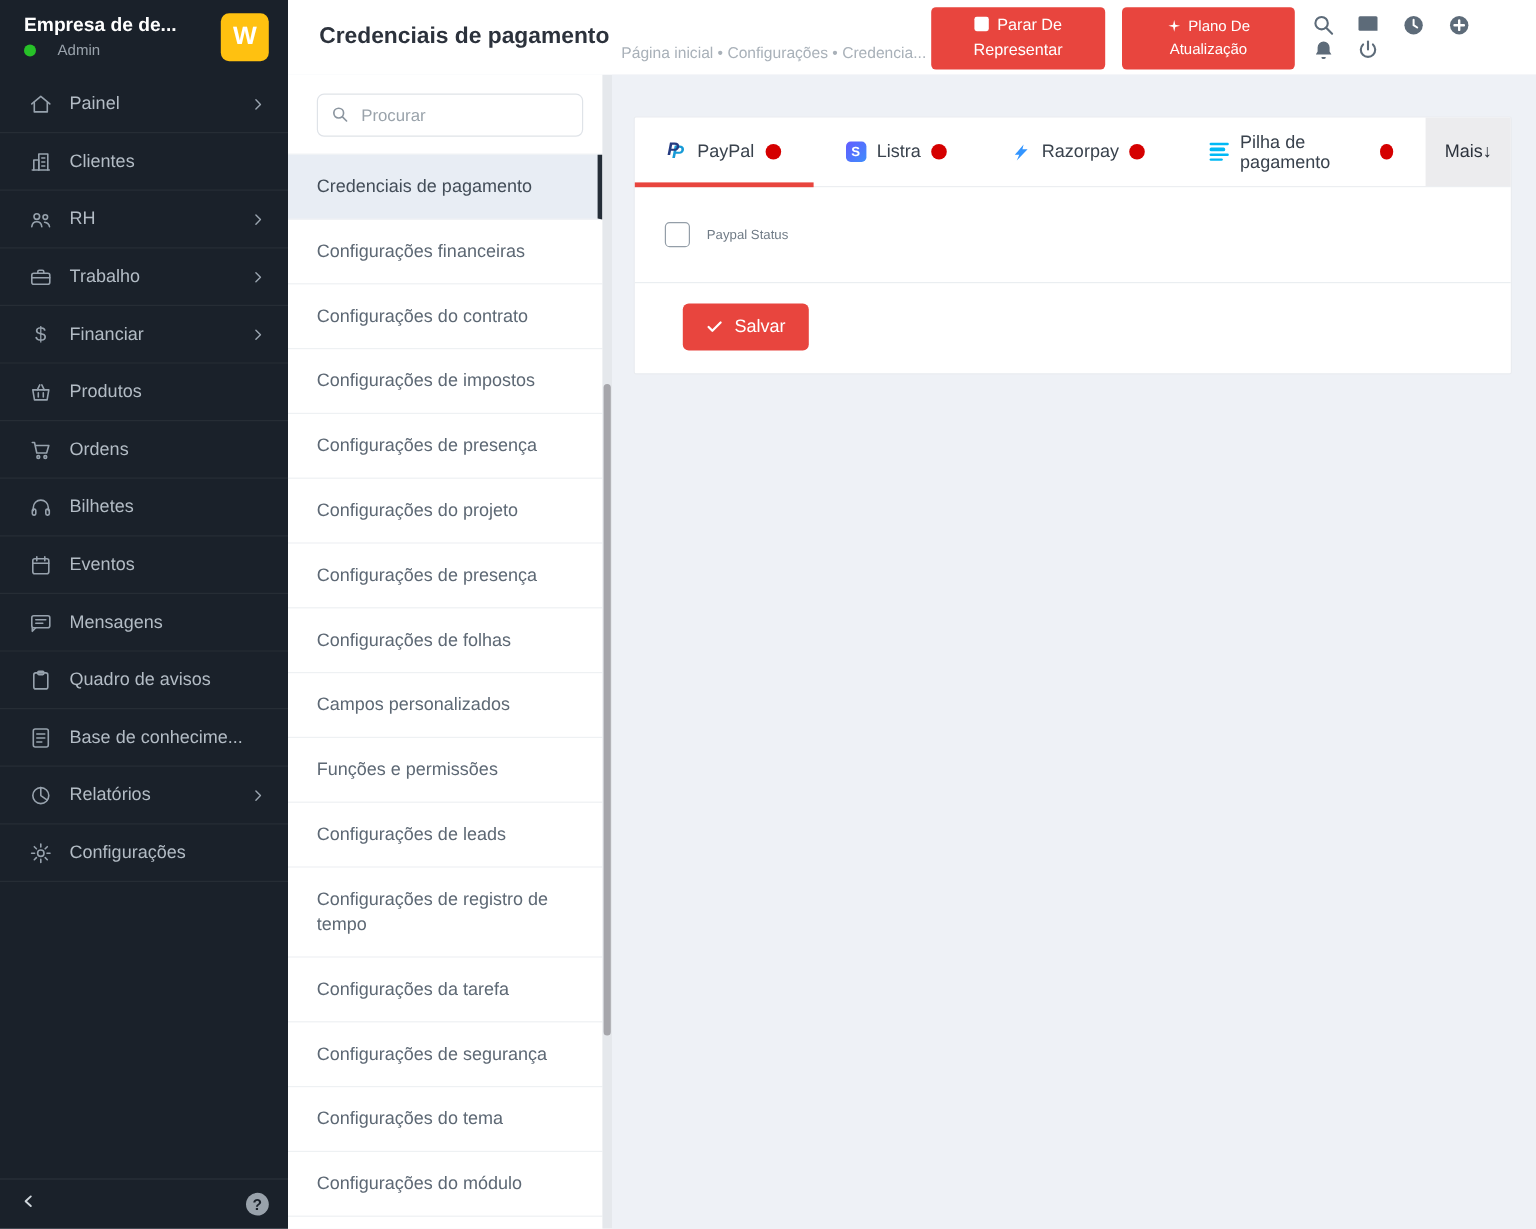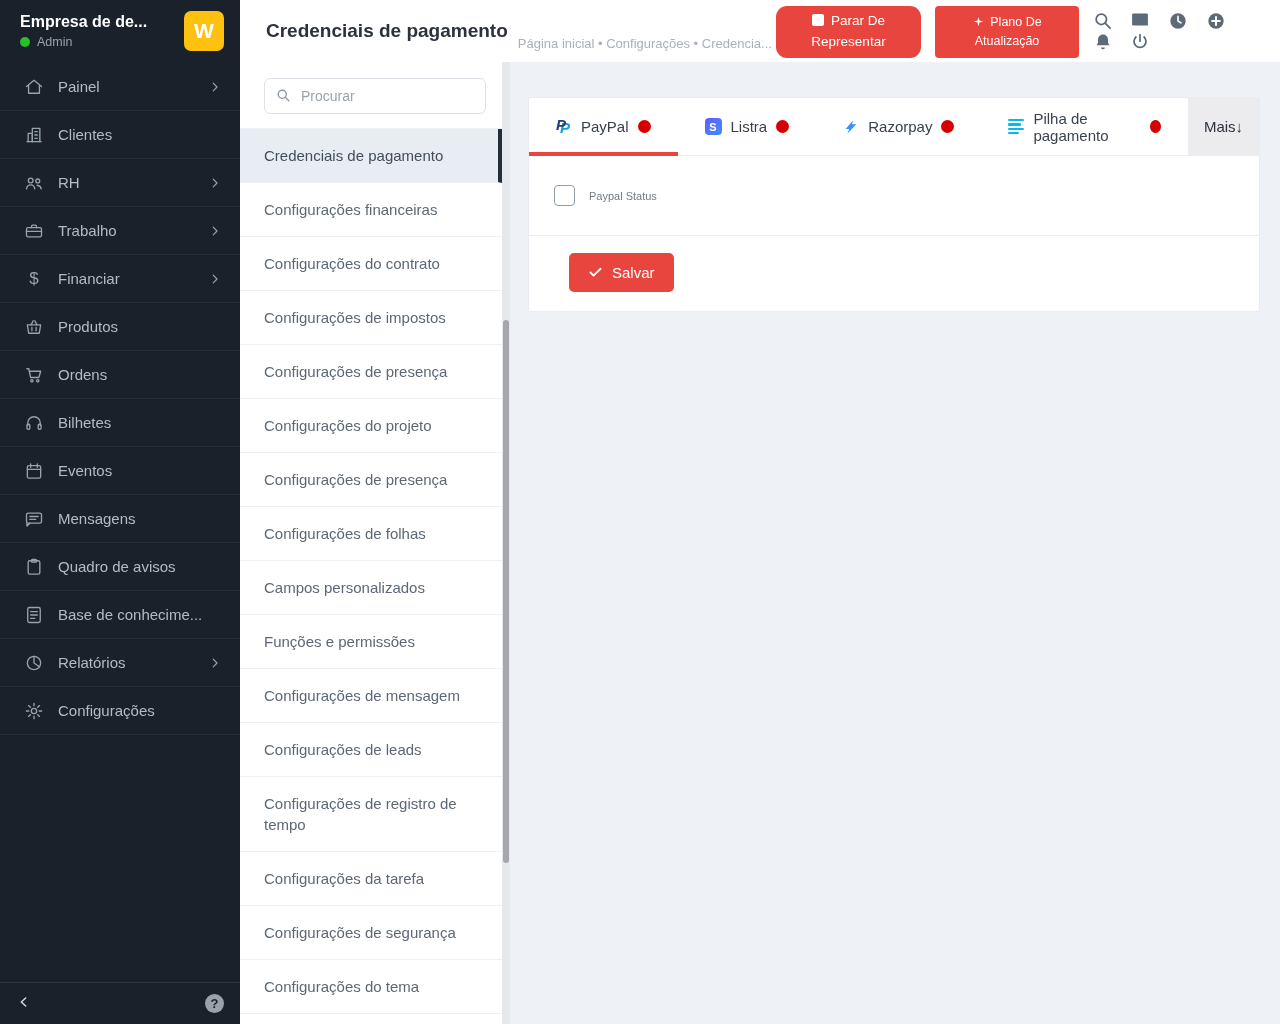--- a/index.html
+++ b/index.html
@@ -3,21 +3,21 @@
 <meta charset="utf-8">
 <style>
   * { margin:0; padding:0; box-sizing:border-box; }
   html,body { width:1280px; height:1024px; overflow:hidden; font-family:"Liberation Sans", sans-serif; background:#eef1f6; }
 
   
   .sidebar { position:absolute; left:0; top:0; width:240px; height:1024px; background:#1a212a; z-index:5; }
   .side-head { height:62px; display:flex; align-items:center; justify-content:space-between; padding:0 16px 0 20px; }
   .company { min-width:0; }
   .company-name { color:#fff; font-size:16px; font-weight:bold; white-space:nowrap; }
-  .company-role { display:flex; align-items:center; gap:7px; margin-top:4px; }
+  .company-role { display:flex; align-items:center; gap:18px; margin-top:4px; }
   .dot-green { width:10px; height:10px; border-radius:50%; background:#27c128; }
   .role-text { color:#99a2ab; font-size:12.5px; }
   .logo-box { width:40px; height:40px; border-radius:7px; background:#ffc110; color:#fff; font-weight:bold; font-size:21px; display:flex; align-items:center; justify-content:center; flex:none; }
   .nav { position:absolute; top:63px; left:0; right:0; }
   .nav-item { height:48px; display:flex; align-items:center; padding:0 18px 0 24px; border-bottom:1px solid rgba(255,255,255,.055); color:#b3bcc5; cursor:pointer; }
   .nav-icon { width:20px; height:20px; color:#97a2ad; flex:none; display:flex; align-items:center; justify-content:center; }
   .nav-icon svg { width:20px; height:20px; fill:none; stroke:currentColor; stroke-width:1.6; stroke-linecap:round; stroke-linejoin:round; }
   .dollar-glyph { font-size:17px; color:#97a2ad; font-weight:400; }
   .nav-label { margin-left:14px; font-size:15px; flex:1; white-space:nowrap; overflow:hidden; }
   .nav-chev { width:14px; height:14px; color:#9aa5b0; }
@@ -25,21 +25,21 @@
   .side-footer { position:absolute; bottom:0; left:0; right:0; height:42px; border-top:1px solid rgba(255,255,255,.09); display:flex; align-items:center; justify-content:space-between; padding:0 16px; }
   .collapse-icon svg { width:16px; height:16px; fill:none; stroke:#cfd6dc; stroke-width:2.4; stroke-linecap:round; stroke-linejoin:round; }
   .help-circle { width:19px; height:19px; border-radius:50%; background:#99a2ab; color:#1a212a; font-size:13px; font-weight:bold; display:flex; align-items:center; justify-content:center; }
 
   
   .topbar { position:absolute; left:240px; top:0; width:1040px; height:62px; background:#fff; z-index:4; }
   .title-wrap { position:absolute; left:26px; top:0; height:62px; display:flex; align-items:center; gap:10px; }
   .page-title { font-size:19px; font-weight:bold; color:#2c323c; white-space:nowrap; }
   .breadcrumb { font-size:13px; color:#a9b1b9; white-space:nowrap;margin-top:24px; }
   .btn-red { position:absolute; top:6px; height:52px; background:#e8453e; border:none; border-radius:4px; color:#fff; font-family:inherit; font-size:13.5px; line-height:1.55; text-align:center; cursor:pointer; padding:4px 10px; }
-  .btn-stop { left:536px; width:145px;border-radius:11px; }
+  .btn-stop { left:536px; width:145px; }
   .btn-plan { left:695px; width:144px; font-size:12.5px; }
   .stop-sq { display:inline-block; width:12px; height:12px; background:#fff; border-radius:2px; vertical-align:-1px; margin-right:7px; }
   .spark { display:inline-block; width:13px; height:13px; vertical-align:-2px; margin-right:5px; }
   .spark svg { width:13px; height:13px; fill:#fff; }
   .top-icons { position:absolute; left:845px; top:0; width:195px; height:62px; }
   .tico { position:absolute; width:20px; height:20px; color:#5d6b79; cursor:pointer; }
   .tico svg { width:20px; height:20px; }
   .tico.stroke svg { fill:none; stroke:currentColor; stroke-width:2.1; stroke-linecap:round; stroke-linejoin:round; }
   .tico.fill svg { fill:currentColor; stroke:none; }
 
@@ -300,21 +300,20 @@
     <div class="set-item active">Credenciais de pagamento</div>
     <div class="set-item">Configurações financeiras</div>
     <div class="set-item">Configurações do contrato</div>
     <div class="set-item">Configurações de impostos</div>
     <div class="set-item">Configurações de presença</div>
     <div class="set-item">Configurações do projeto</div>
     <div class="set-item">Configurações de presença</div>
     <div class="set-item">Configurações de folhas</div>
     <div class="set-item">Campos personalizados</div>
     <div class="set-item">Funções e permissões</div>
-    <div class="set-item">Configurações de mensagem</div>
     <div class="set-item">Configurações de leads</div>
     <div class="set-item">Configurações de registro de tempo</div>
     <div class="set-item">Configurações da tarefa</div>
     <div class="set-item">Configurações de segurança</div>
     <div class="set-item">Configurações do tema</div>
     <div class="set-item">Configurações do módulo</div>
   </div>
   <div class="scroll-track">
     <div class="scroll-thumb"></div>
   </div>

